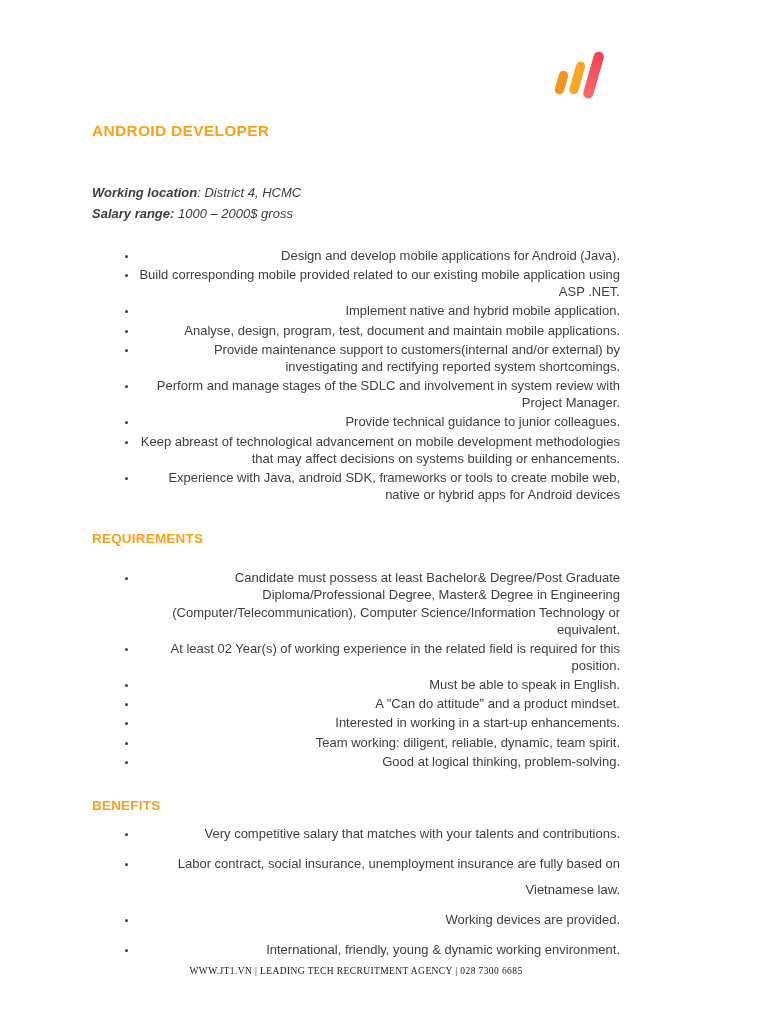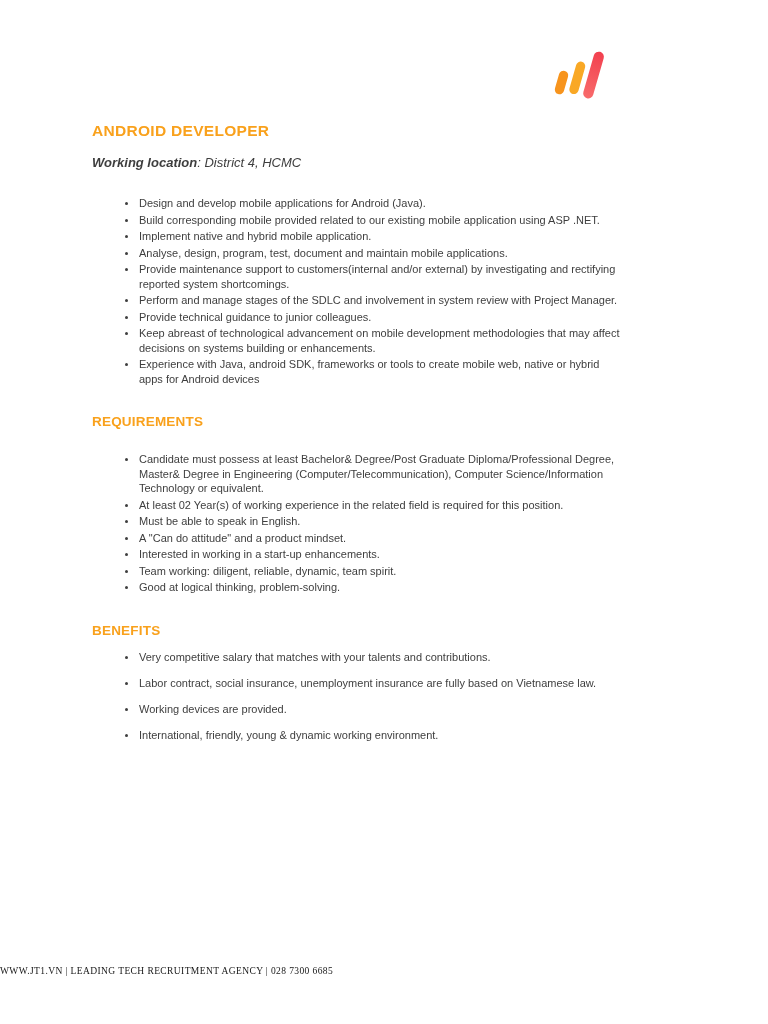--- a/index.html
+++ b/index.html
@@ -12,39 +12,40 @@
     overflow:hidden;
     box-sizing:border-box;
   }
   .content{padding:0 92px;}
   .logo{position:absolute;top:50px;right:103px;width:56px;height:52px;}
   h1.title{
     margin:122px 0 0 0;
     font-size:15.5px;font-weight:bold;letter-spacing:.3px;
     color:var(--accent,#F9A11C);
   }
-  .meta{margin-top:12px;font-style:italic;font-size:13px;line-height:21px;}
+  .meta{margin-top:42px;font-style:italic;font-size:13px;line-height:21px;}
   .meta .lbl{font-weight:bold;}
   .sec h2{
     margin:28px 0 0 0;
     font-size:13.5px;font-weight:bold;letter-spacing:.2px;
     color:var(--accent,#F9A11C);
   }
   ul.list{
     margin:23px 0 0 0;
     padding:0 0 0 46px;
     list-style:disc outside;
-    font-size:11px;line-height:1.32;
+    font-size:13px;line-height:1.32;text-align:right;
   }
   ul.list li{margin:0 0 2px 0;padding-left:1px;}
   ul.list li::marker{font-size:10px;}
   .sec.spaced ul.list{line-height:2.0;margin-top:8px;}
   .sec.spaced ul.list li{margin-bottom:4px;}
   .footer{
     position:absolute;left:0;right:0;bottom:48px;
+    text-align:center;
     font-family:"Liberation Serif",serif;
     font-size:9.5px;letter-spacing:.4px;
     color:#161616;
   }
 </style>
 </head>
 <body>
 
 <div class="page">
 
@@ -61,20 +62,23 @@
       <rect x="38" y="1" width="11" height="52" rx="5.5" fill="url(#lg-red)" transform="rotate(16 43.5 27)"></rect>
     </svg>
   </div>
 
   <div class="content">
     <h1 class="title">ANDROID DEVELOPER</h1>
 
     <div class="meta">
       <div>
         <span class="lbl">Working location</span><span>: District 4, HCMC</span>
+      </div>
+      <div>
+        <span class="lbl">Salary range:</span><span> 1000 – 2000$ gross</span>
       </div>
     </div>
 
     <section class="sec">
       <ul class="list">
         <li>Design and develop mobile applications for Android (Java).</li>
         <li>Build corresponding mobile provided related to our existing mobile application using ASP .NET.</li>
         <li>Implement native and hybrid mobile application.</li>
         <li>Analyse, design, program, test, document and maintain mobile applications.</li>
         <li>Provide maintenance support to customers(internal and/or external) by investigating and rectifying reported system shortcomings.</li>

